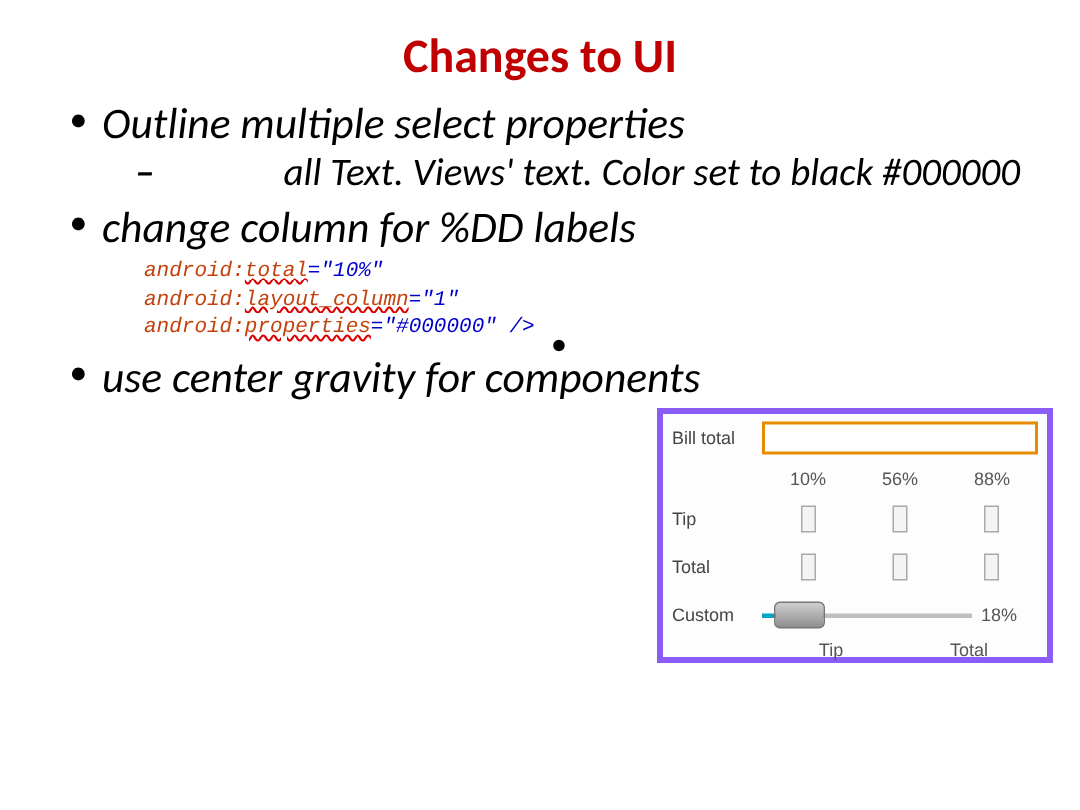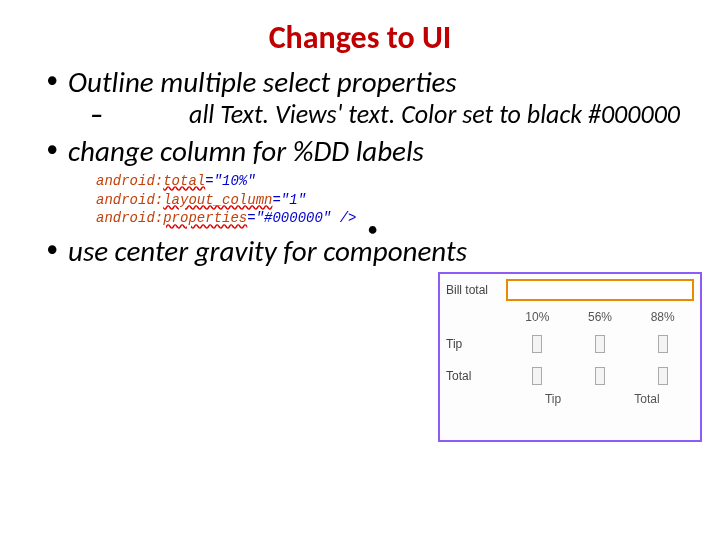--- a/index.html
+++ b/index.html
@@ -97,21 +97,21 @@
   .phone {
     position: absolute;
     right: 18px;
     top: 272px;
     width: 264px;
     height: 170px;
     background: #fdfdfd;
     font-family: "Segoe UI", Arial, sans-serif;
     font-size: 12px;
     color: #555;
-    border: 2px solid #8b5cf6;
+    border: 4px solid #8b5cf6;
     margin-left: 36px;
   }
   .phone-row {
     display: flex;
     align-items: center;
     height: 32px;
     padding: 0 6px;
   }
   .phone-label {
     width: 60px;
@@ -249,20 +249,29 @@
             <div class="tinybox"></div>
           </div>
         <div class="phone-col">
             <div class="tinybox"></div>
           </div>
         <div class="phone-col">
             <div class="tinybox"></div>
           </div>
       </div>
     </div>
+    <div class="phone-row">
+      <div class="phone-label">Custom</div>
+      <div class="seekbar">
+        <div class="seek-track-left"></div>
+        <div class="seek-track-right"></div>
+        <div class="seek-thumb"></div>
+      </div>
+      <div class="seek-value">18%</div>
+    </div>
     <div class="custom-foot">
       <div class="l"></div>
       <div class="cols">
         <div class="c">Tip</div>
         <div class="c">Total</div>
       </div>
     </div>
   </div>
 
 </div>

